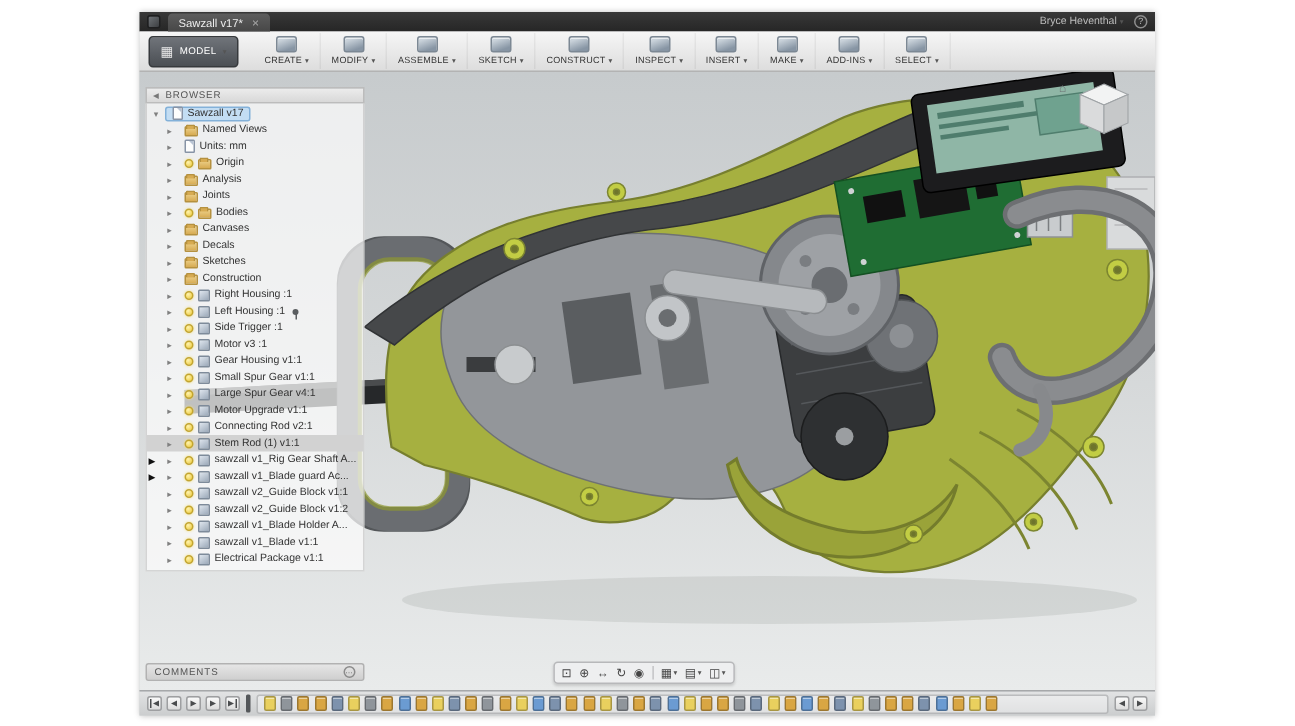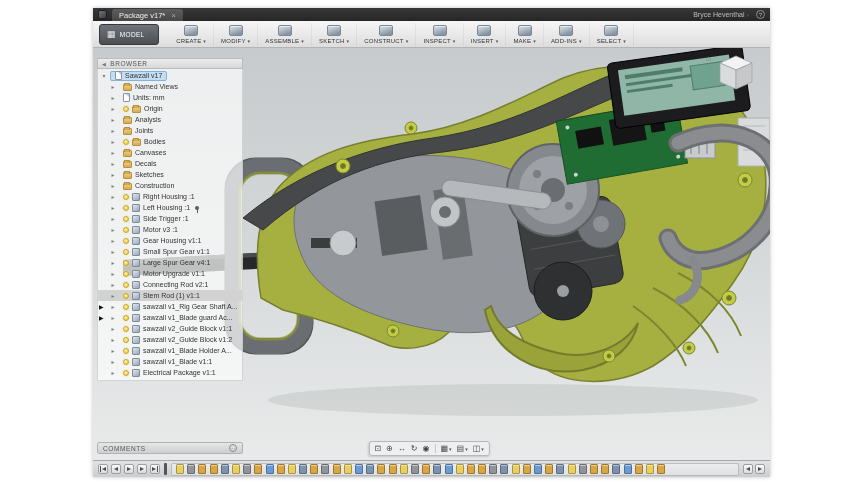--- a/index.html
+++ b/index.html
@@ -137,21 +137,21 @@
 </style>
 </head>
 <body>
 
 <div class="page">
   <div class="app">
 
     <div class="titlebar">
       <span class="logo"></span>
       <div class="doc-tab">
-        <span>Package v17*</span>
+        <span>Sawzall v17*</span>
         <span class="tab-close">×</span>
       </div>
       <div class="titlebar-right">
         <span>
           <span>Bryce Heventhal</span>
           <span class="caret">▾</span>
         </span>
         <span class="help-badge">?</span>
       </div>
     </div>

